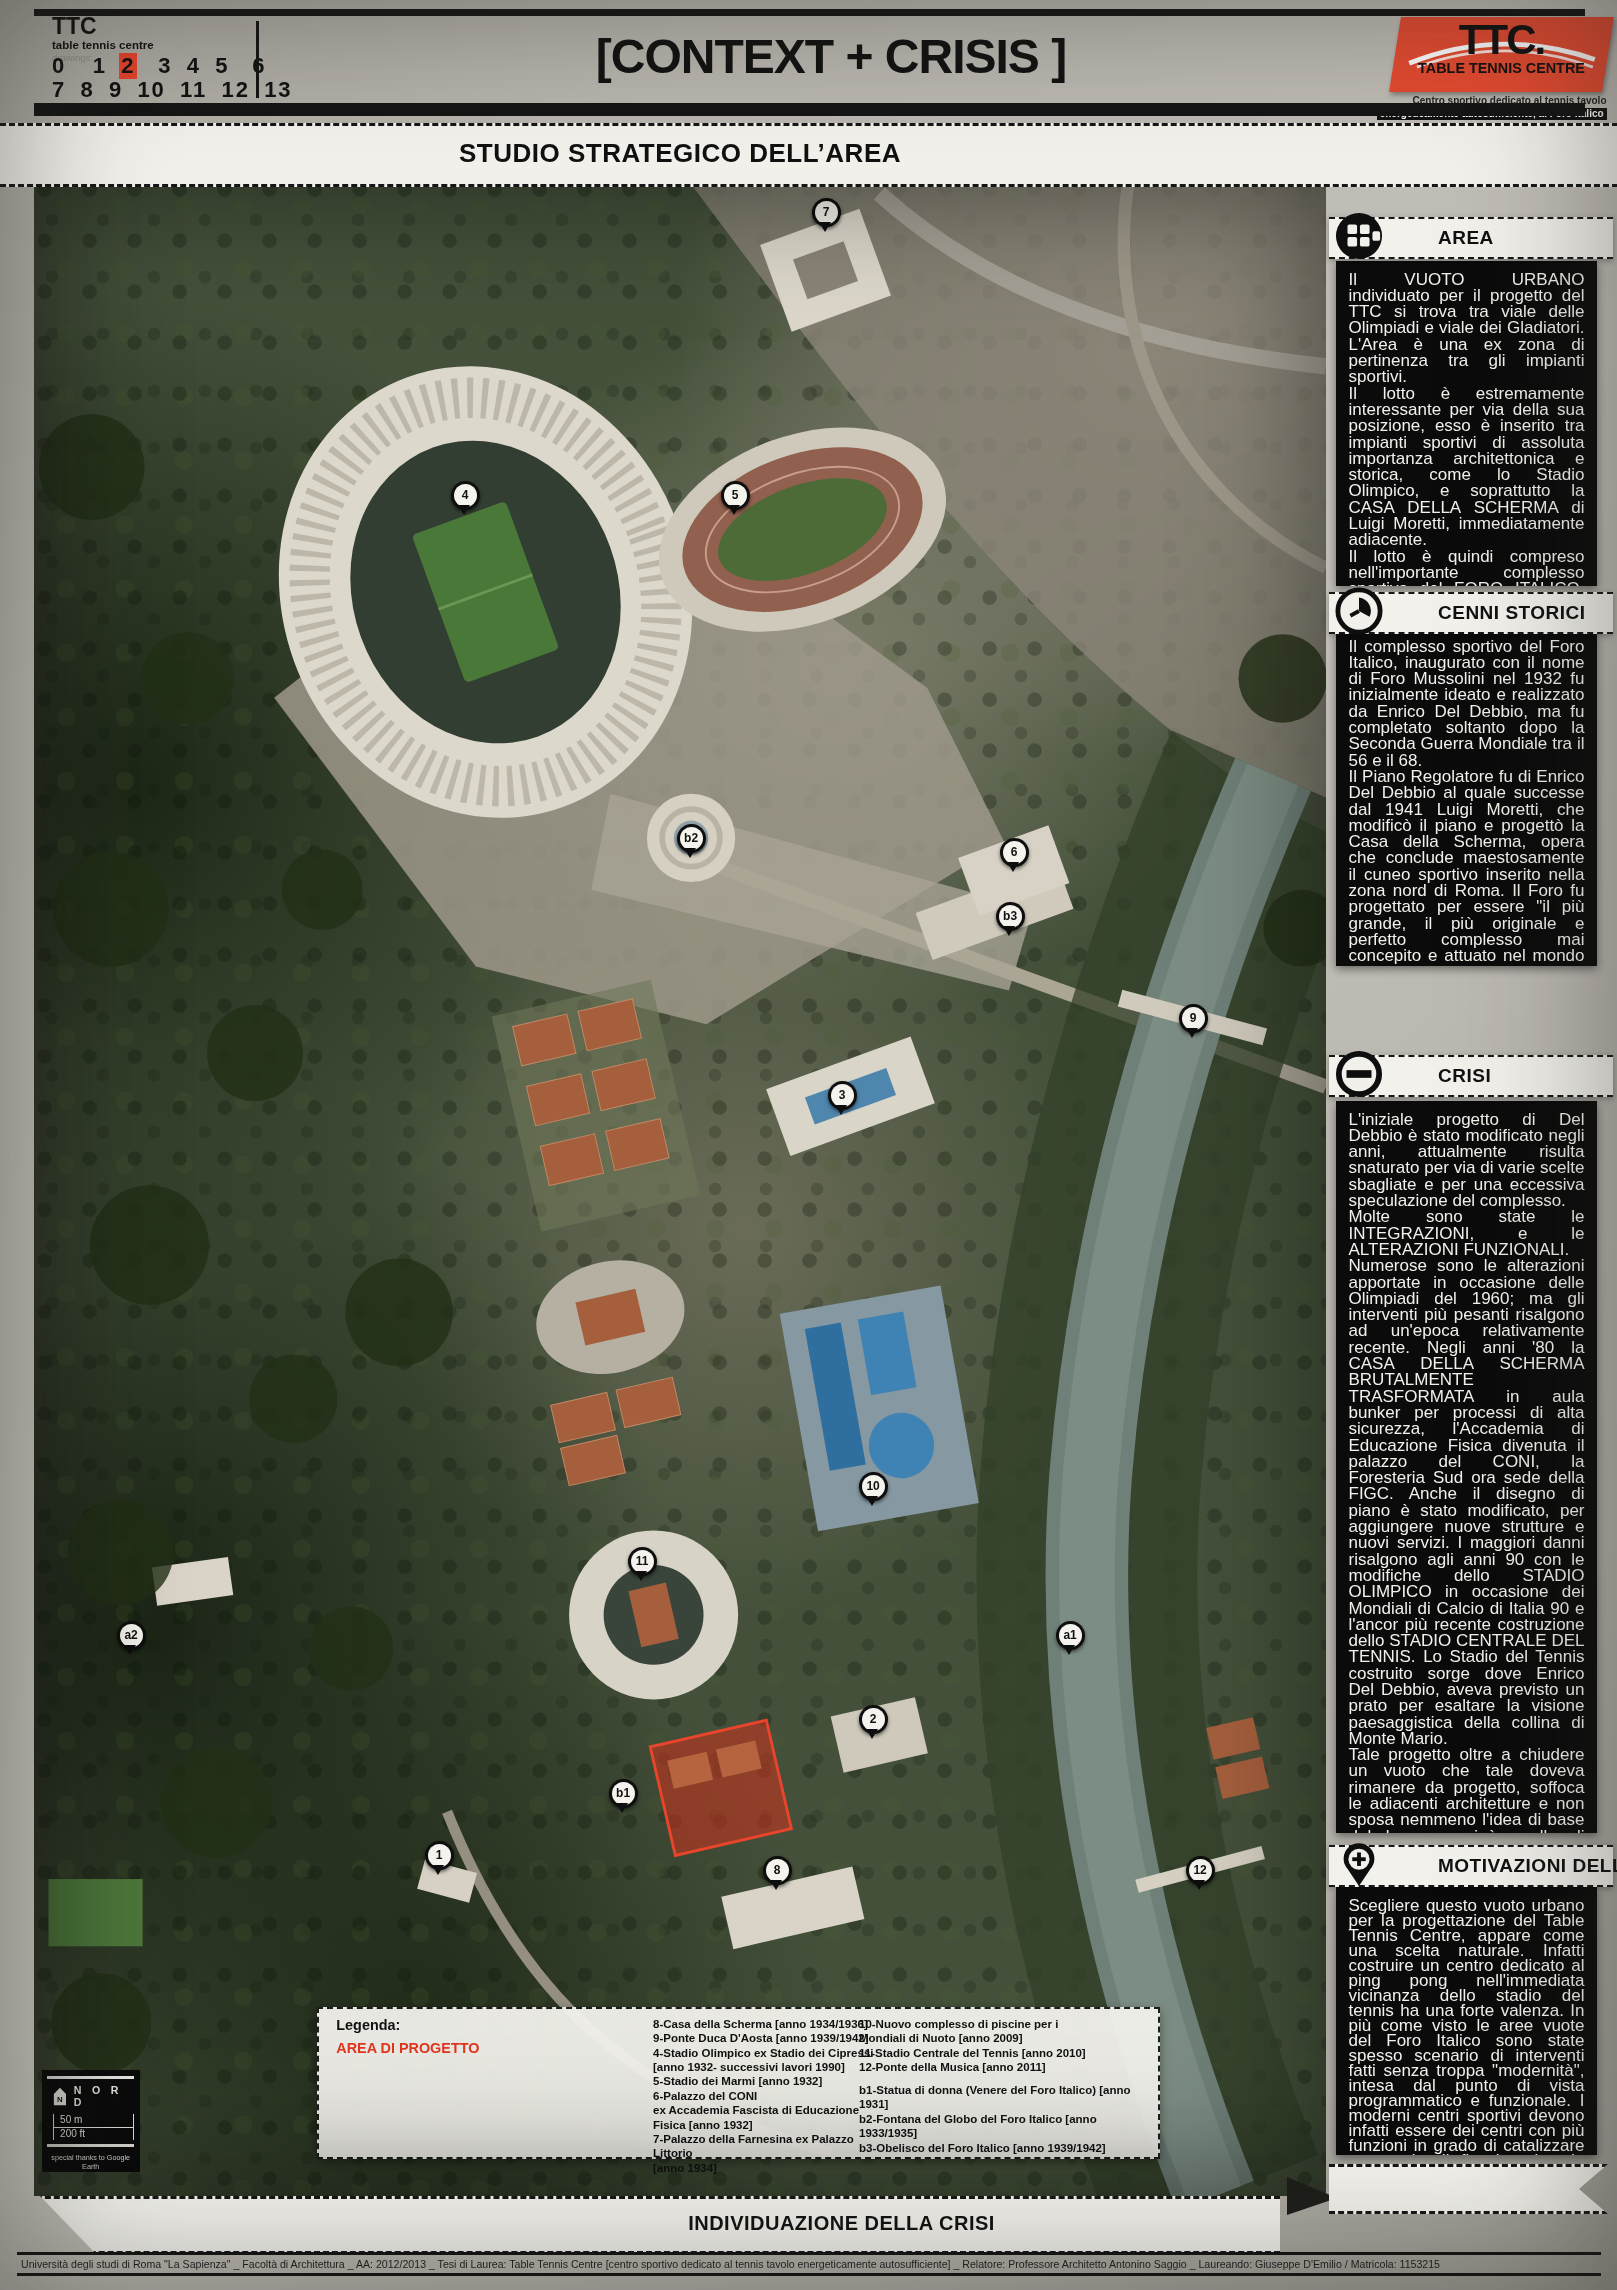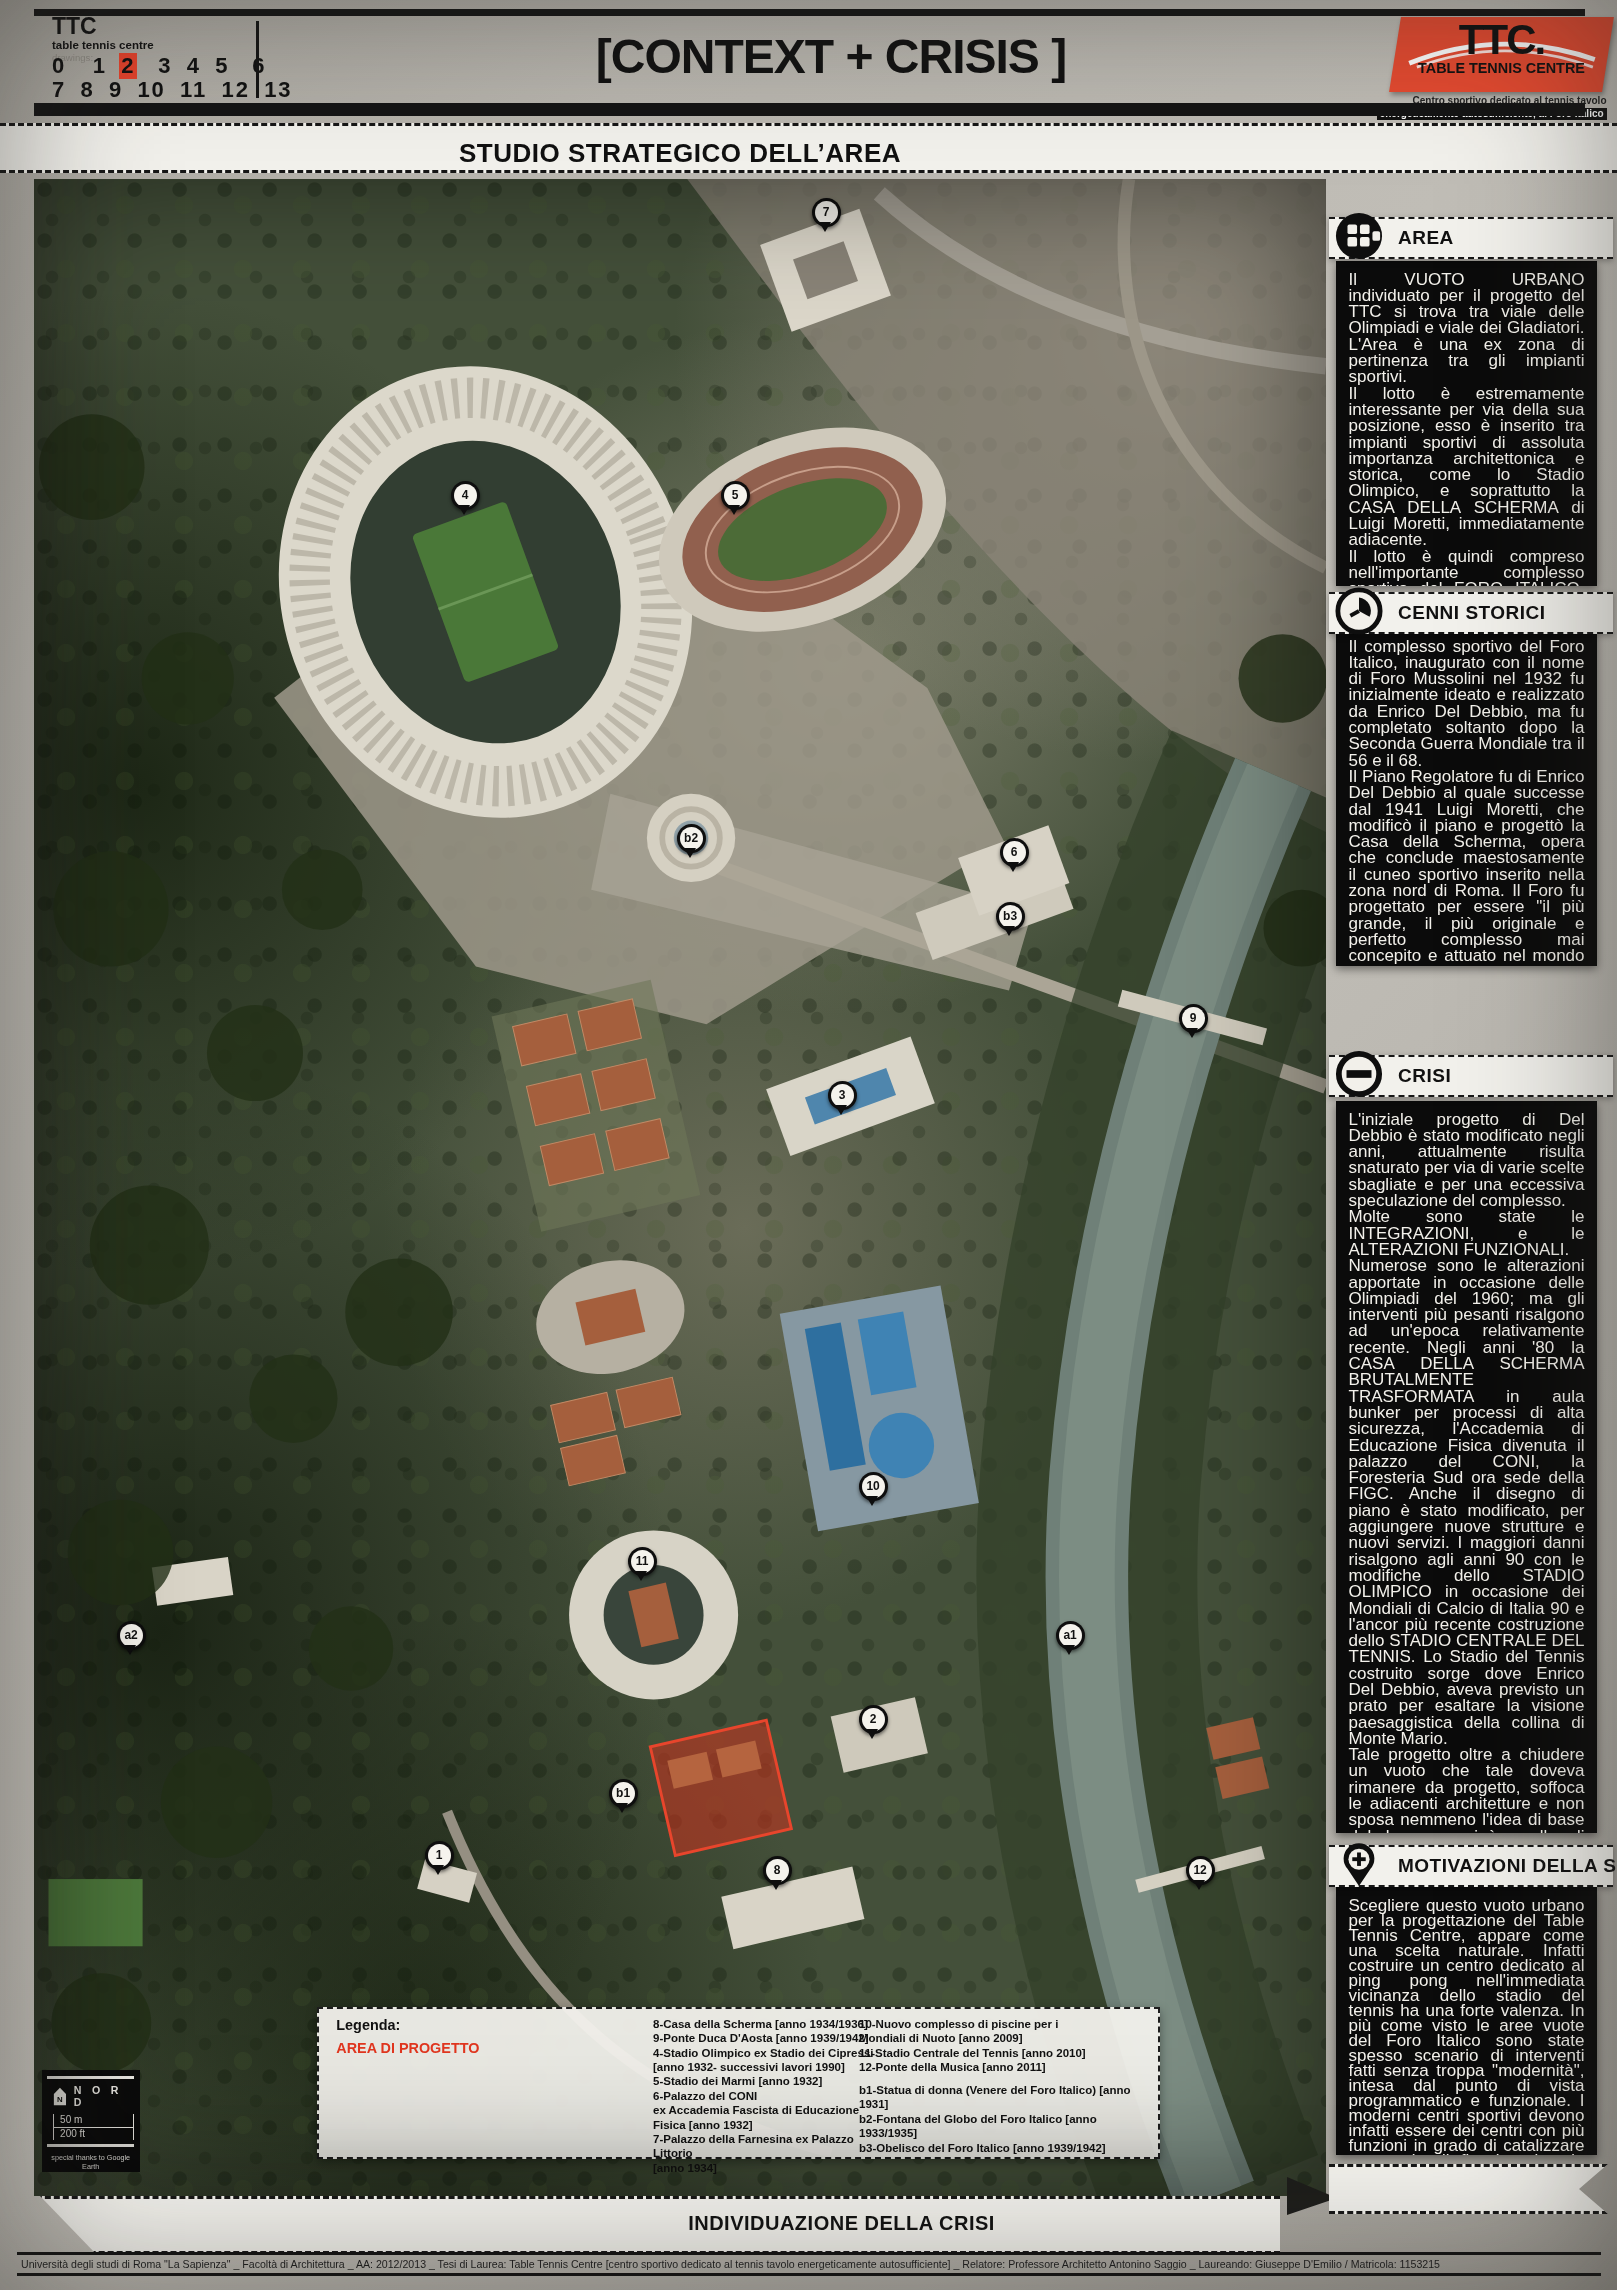--- a/index.html
+++ b/index.html
@@ -34,21 +34,21 @@
   .logo-s{font-size:14.4px;font-weight:800;letter-spacing:0;}
   .logo-net{position:absolute;left:7.7px;top:7.7px;width:198px;height:44px;z-index:0;}
   .logo-t,.logo-s{position:relative;z-index:1;}
   .tagline{position:absolute;right:11.5px;top:95px;width:317px;text-align:right;line-height:12.5px;font-size:10px;}
   .tagline .l1{color:#222;font-weight:700;}
   .tagline .l2{background:#111;color:#fff;font-weight:700;padding:0 2.9px;display:inline-block;}
 
   
   .banner{position:absolute;left:0;width:1618px;background:#f2f1ec;
           border-top:3.8px dashed #161616;border-bottom:3.8px dashed #161616;box-sizing:border-box;z-index:20;}
-  .banner.topb{top:123px;height:50px;}
+  .banner.topb{top:123px;height:64px;}
   .banner.topb .bt{position:absolute;left:34px;width:1292px;text-align:center;top:11.5px;
                    font-size:26px;font-weight:800;letter-spacing:0.5px;}
   .banner.botb{top:2196px;height:58px;width:1280px;clip-path:polygon(40px 0,100% 0,100% 100%,96px 100%);
                box-shadow:2.9px 3.8px 7.7px rgba(0,0,0,.4);}
   .banner.botb .bt{position:absolute;left:0;width:100%;padding-left:403px;box-sizing:border-box;text-align:center;top:12.5px;
                    font-size:20px;font-weight:800;letter-spacing:0.5px;}
   .ribbon-tail{position:absolute;left:1329px;top:2164px;width:279px;height:50px;background:#f2f1ec;
                border-top:3.8px dashed #161616;border-bottom:3.8px dashed #161616;box-sizing:border-box;
                clip-path:polygon(0 0,100% 0,calc(100% - 29px) 50%,100% 100%,0 100%);z-index:19;}
   .ribbon-fold{position:absolute;left:1287px;top:2177px;width:50px;height:38px;background:#1d1d1a;
@@ -103,21 +103,21 @@
   .lg-sub{position:absolute;left:17.3px;top:31px;font-size:14.4px;font-weight:800;color:#e0361f;}
   .lg-col{position:absolute;top:7.7px;font-size:11.5px;font-weight:700;line-height:14.4px;white-space:pre-line;}
   .lg-col.c1{left:17.3px;top:56px;width:298px;}
   .lg-col.c2{left:334px;width:235px;}
   .lg-col.c3{left:540px;width:288px;}
   .lg-item:empty{height:8.6px;}
 
   
   .sec-h{position:absolute;left:1329px;width:284px;height:42px;background:#f2f1ec;
          border-top:2.9px dashed #161616;border-bottom:2.9px dashed #161616;box-sizing:border-box;
-         display:flex;align-items:center;z-index:15;box-shadow:0 1.9px 5.8px rgba(0,0,0,.3);}
+         display:flex;align-items:center;z-index:15;box-shadow:0 1.9px 5.8px rgba(0,0,0,.3);padding-left:40px;}
   .sec-ico{position:absolute;left:5.8px;top:-6.7px;width:48px;height:48px;}
   .sec-t{margin-left:69px;font-size:19px;font-weight:700;letter-spacing:0.5px;white-space:nowrap;}
   .sec-b{position:absolute;left:1336px;width:261px;background:#0b0b0b;color:#f3f1eb;
          padding:10.6px 12.5px;box-sizing:border-box;font-size:17px;line-height:16.3px;
          text-align:justify;white-space:pre-line;overflow:hidden;z-index:14;box-shadow:0 2.9px 8.6px rgba(0,0,0,.45);}
   .sb-area{top:261px;height:325px;}
   .sb-storici{top:628px;height:338px;}
   .sb-crisi{top:1101px;height:732px;}
   .sb-motiv{top:1887px;height:268px;font-size:17px;line-height:15px;}
   .sh-area{top:217px;} .sh-storici{top:592px;} .sh-crisi{top:1055px;} .sh-motiv{top:1845px;}

